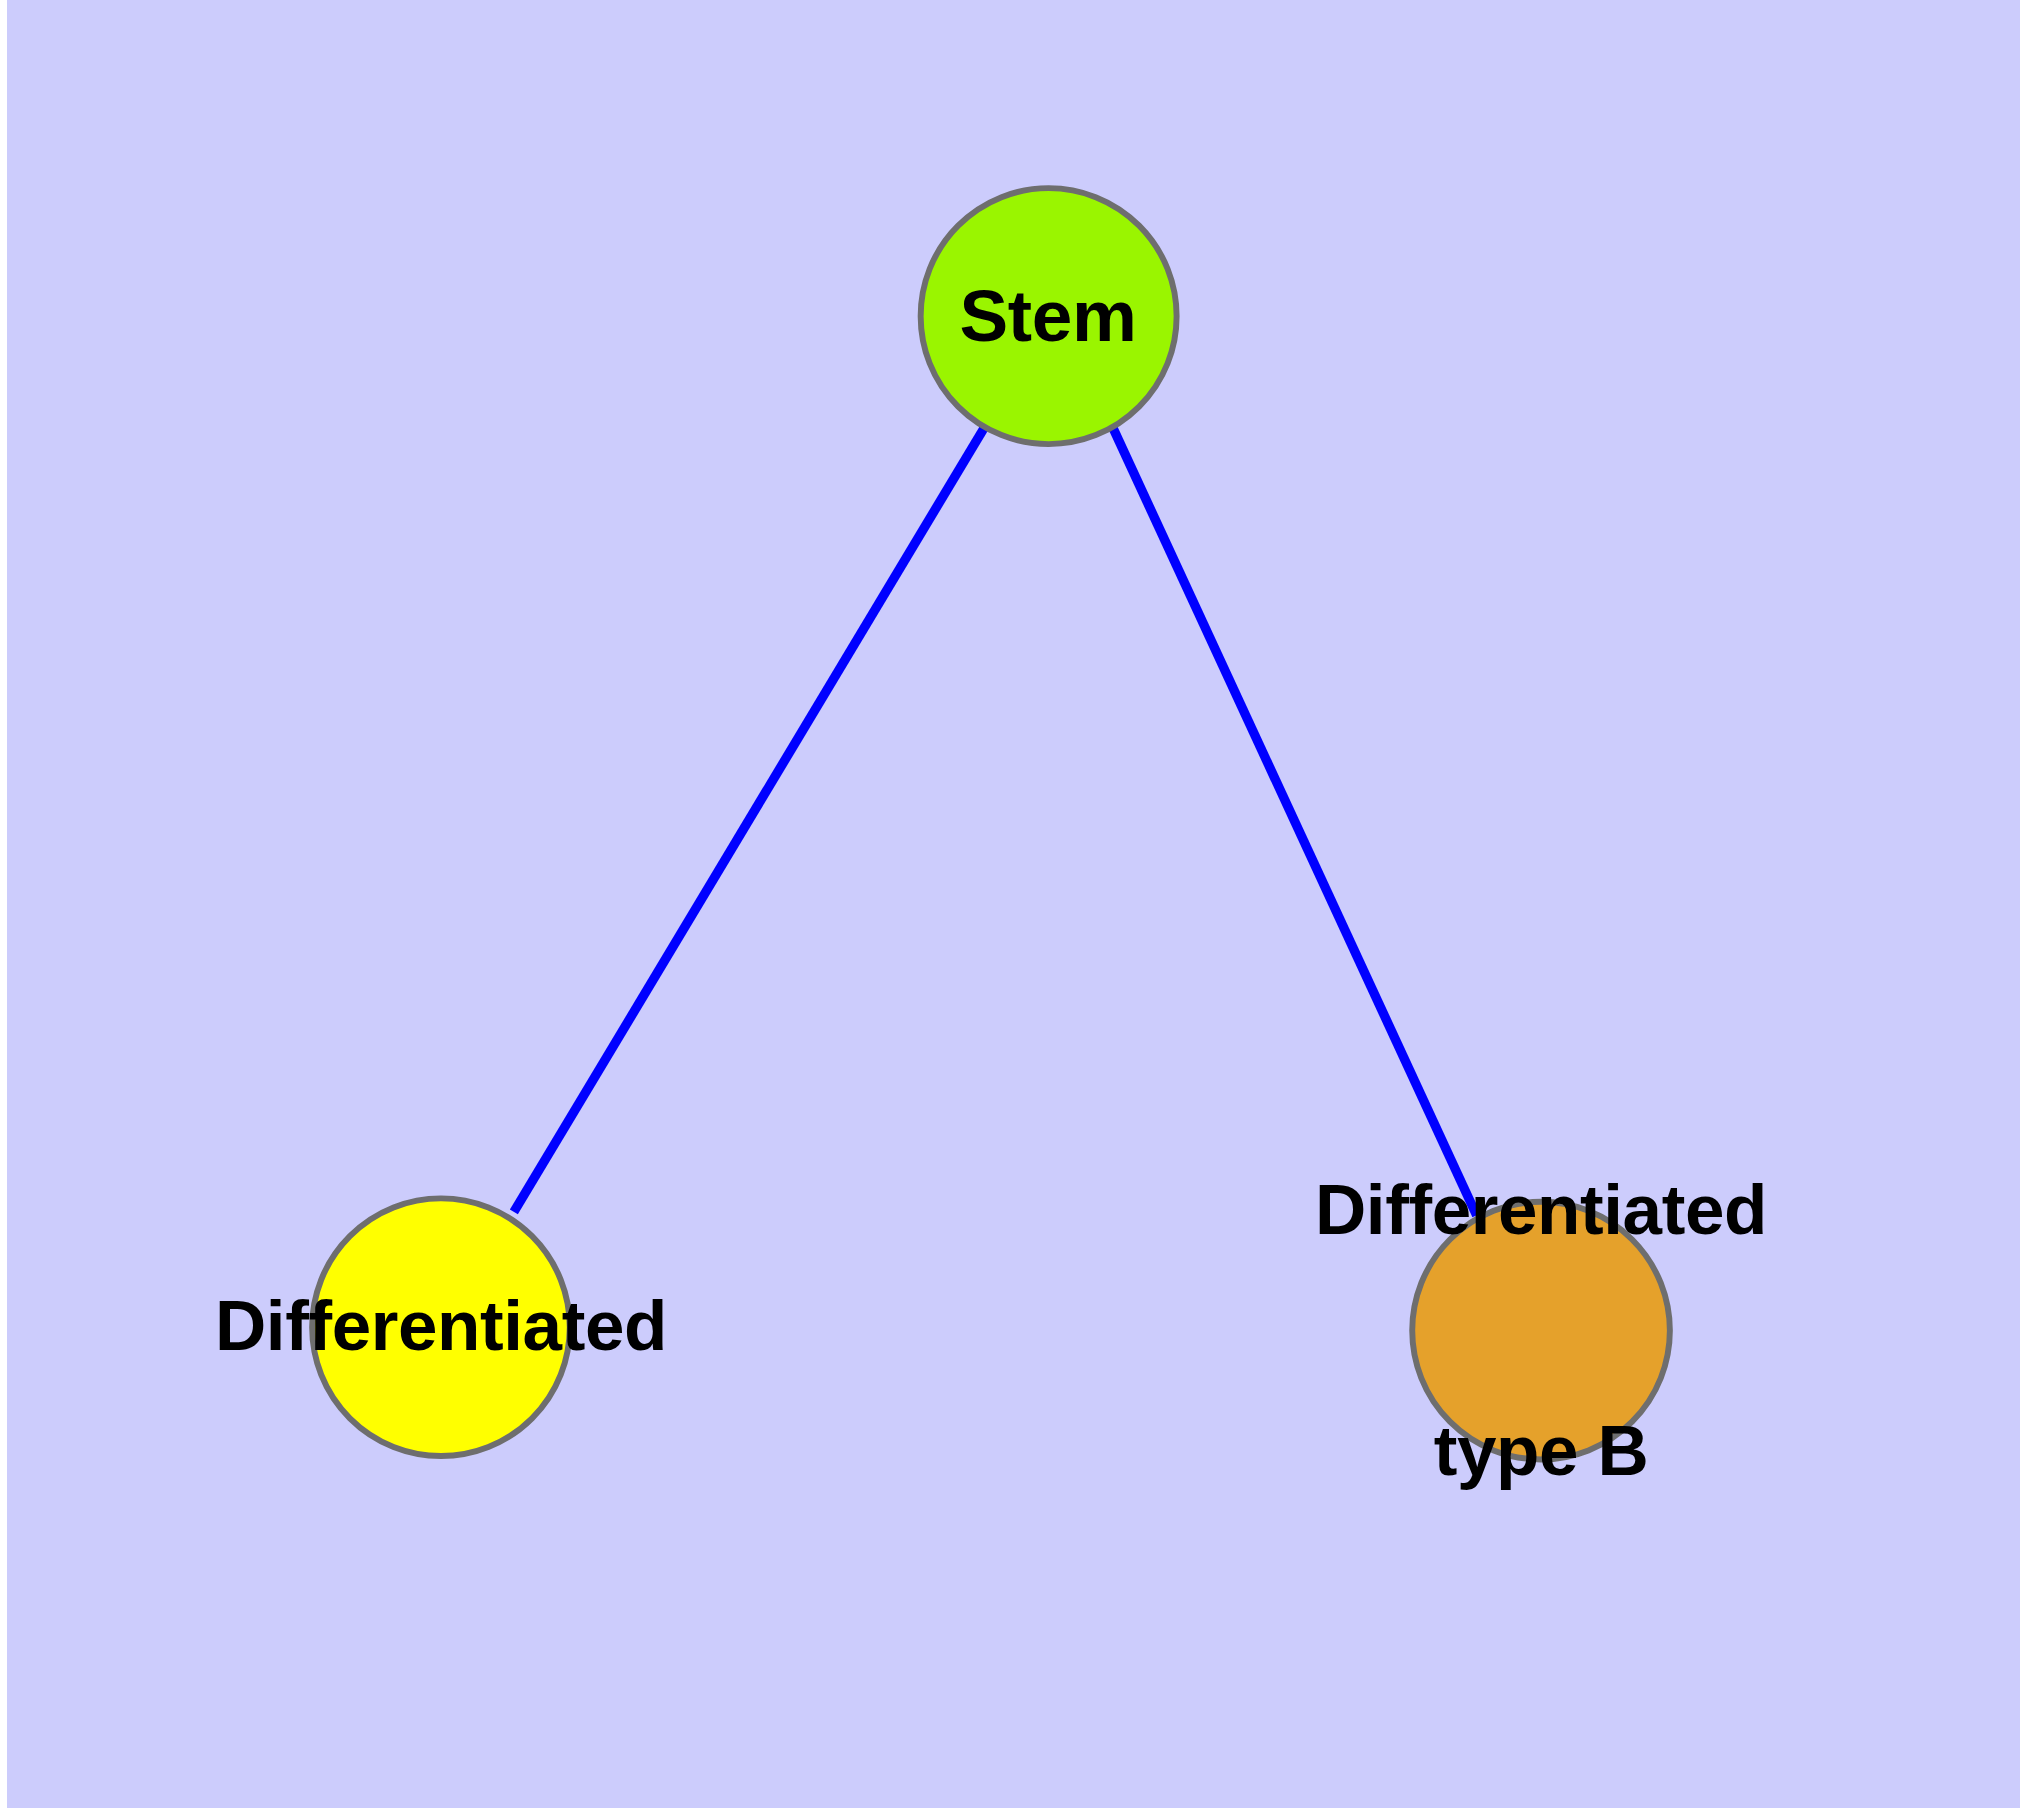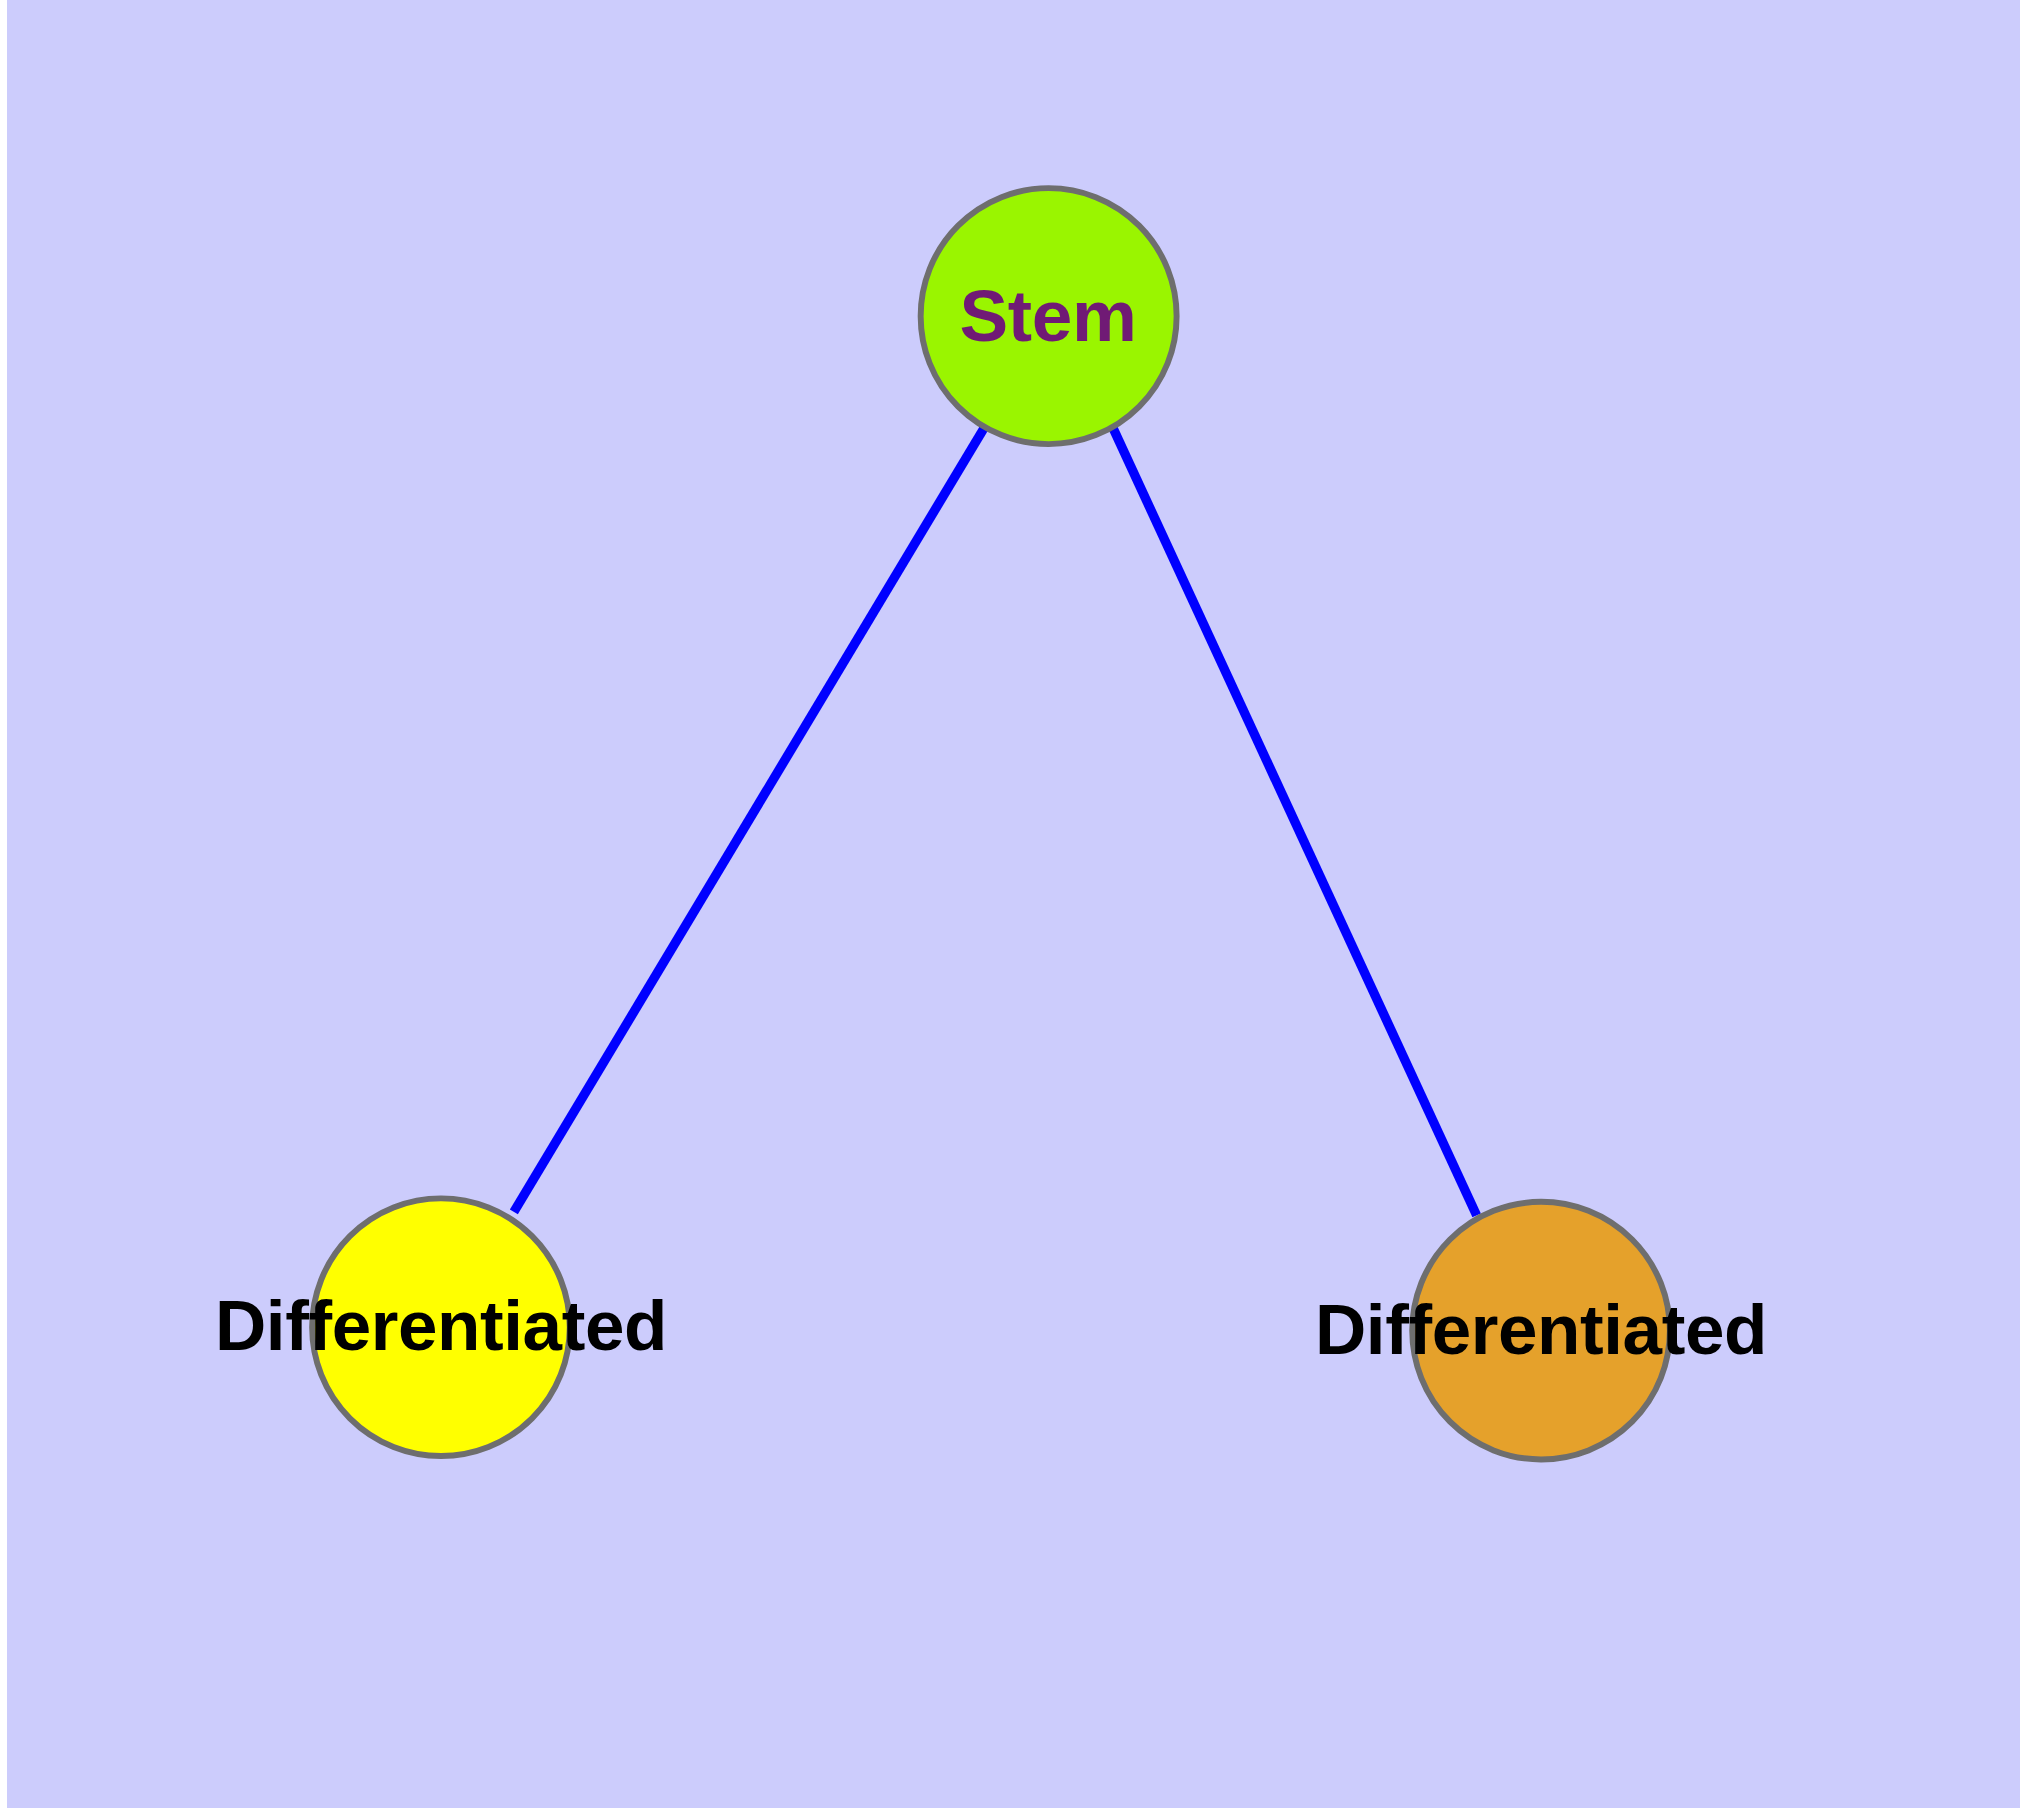--- a/index.html
+++ b/index.html
@@ -59,24 +59,25 @@
       <line class="graph-edge" id="edge-b" stroke="#0000ff" stroke-width="11" stroke-linecap="butt" x1="1312" y1="503" x2="1742" y2="1434"></line>
     </g>
 
     <g>
       <circle id="node-stem" fill="#9af500" stroke="#6e6e6e" stroke-width="7" cx="1237" cy="373" r="151"></circle>
       <circle id="node-diff-a" fill="#ffff00" stroke="#6e6e6e" stroke-width="7" cx="520" cy="1566" r="152"></circle>
       <circle id="node-diff-b" fill="#e5a12b" stroke="#6e6e6e" stroke-width="7" cx="1818" cy="1570" r="152"></circle>
     </g>
   </svg>
 
-  <div class="node-label single" id="label-stem" style="left: 1048px; top: 316px; color: #701a75;">Stem</div>
+  <div class="node-label single" id="label-stem" style="left: 1048px; top: 316px; color: #000000;">Stem</div>
 
   <div class="node-label" id="label-diff-a" style="left: 441px; top: 1327px; color: rgb(0, 0, 0);">
     <div>Differentiated</div>
   </div>
 
   <div class="node-label" id="label-diff-b" style="left: 1541px; top: 1331px; color: rgb(0, 0, 0);">
     <div>Differentiated</div>
+    <div>type B</div>
   </div>
 
 </div>
 
 
 </body></html>

